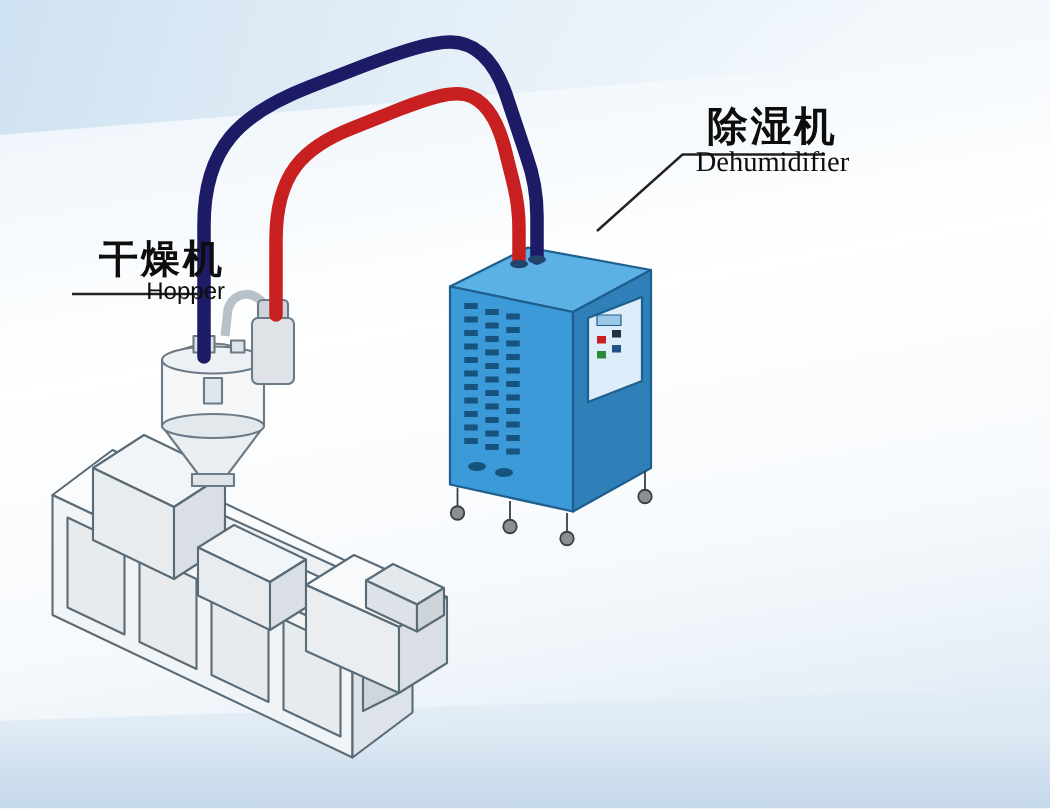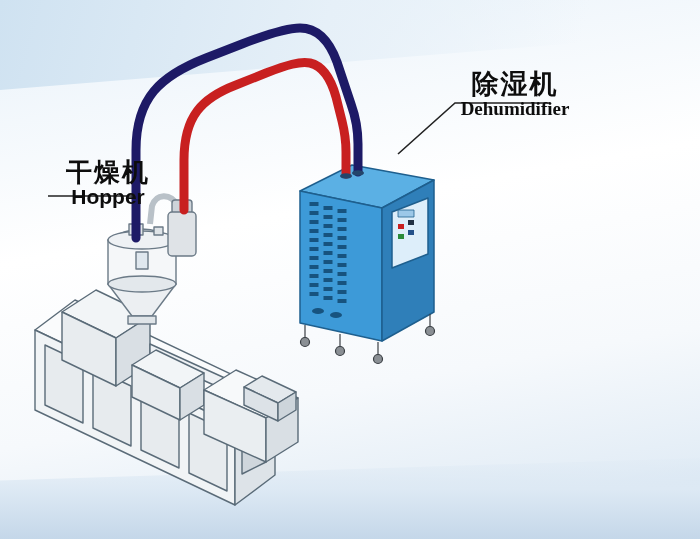--- a/index.html
+++ b/index.html
@@ -14,27 +14,27 @@
     clip-path:polygon(0 0,100% 0,100% 22%,0 60%);
   }
   .bg-band-bottom{
     position:absolute;left:0;bottom:0;width:100%;height:90px;
     background:linear-gradient(to top,#c4d7e9 0%,#dde9f4 55%,rgba(255,255,255,0) 100%);
     clip-path:polygon(0 35%,100% 10%,100% 100%,0 100%);
   }
   svg.scene{position:absolute;left:0;top:0;}
   .label{position:absolute;color:#0d0d0d;line-height:1.08;}
   .cn{font-weight:bold;font-family:"Liberation Sans",sans-serif;}
-  .en{font-weight:bold;font-family:"Liberation Serif",serif;}
+  .en{font-weight:normal;font-family:"Liberation Serif",serif;}
   .label-dehum{left:440px;top:70px;width:150px;text-align:center;}
   .label-dehum .cn{font-size:27px;letter-spacing:2px;}
   .label-dehum .en{font-size:19px;}
-  .label-hopper{left:48px;top:158px;width:120px;text-align:center;}
+  .label-hopper{left:30px;top:158px;width:120px;text-align:right;}
   .label-hopper .cn{font-size:26px;letter-spacing:2px;}
-  .label-hopper .en{font-size:21px;font-family:"Liberation Sans",sans-serif;}
+  .label-hopper .en{font-size:16px;font-family:"Liberation Sans",sans-serif;}
   .label-title{left:376px;top:432px;width:310px;text-align:center;}
   .label-title .cn{font-size:29px;letter-spacing:1px;}
   .label-title .en{font-size:21px;margin-top:4px;}
 </style>
 </head>
 <body>
 
 <div class="stage">
   <div class="bg-band-top"></div>
   <div class="bg-band-bottom"></div>

